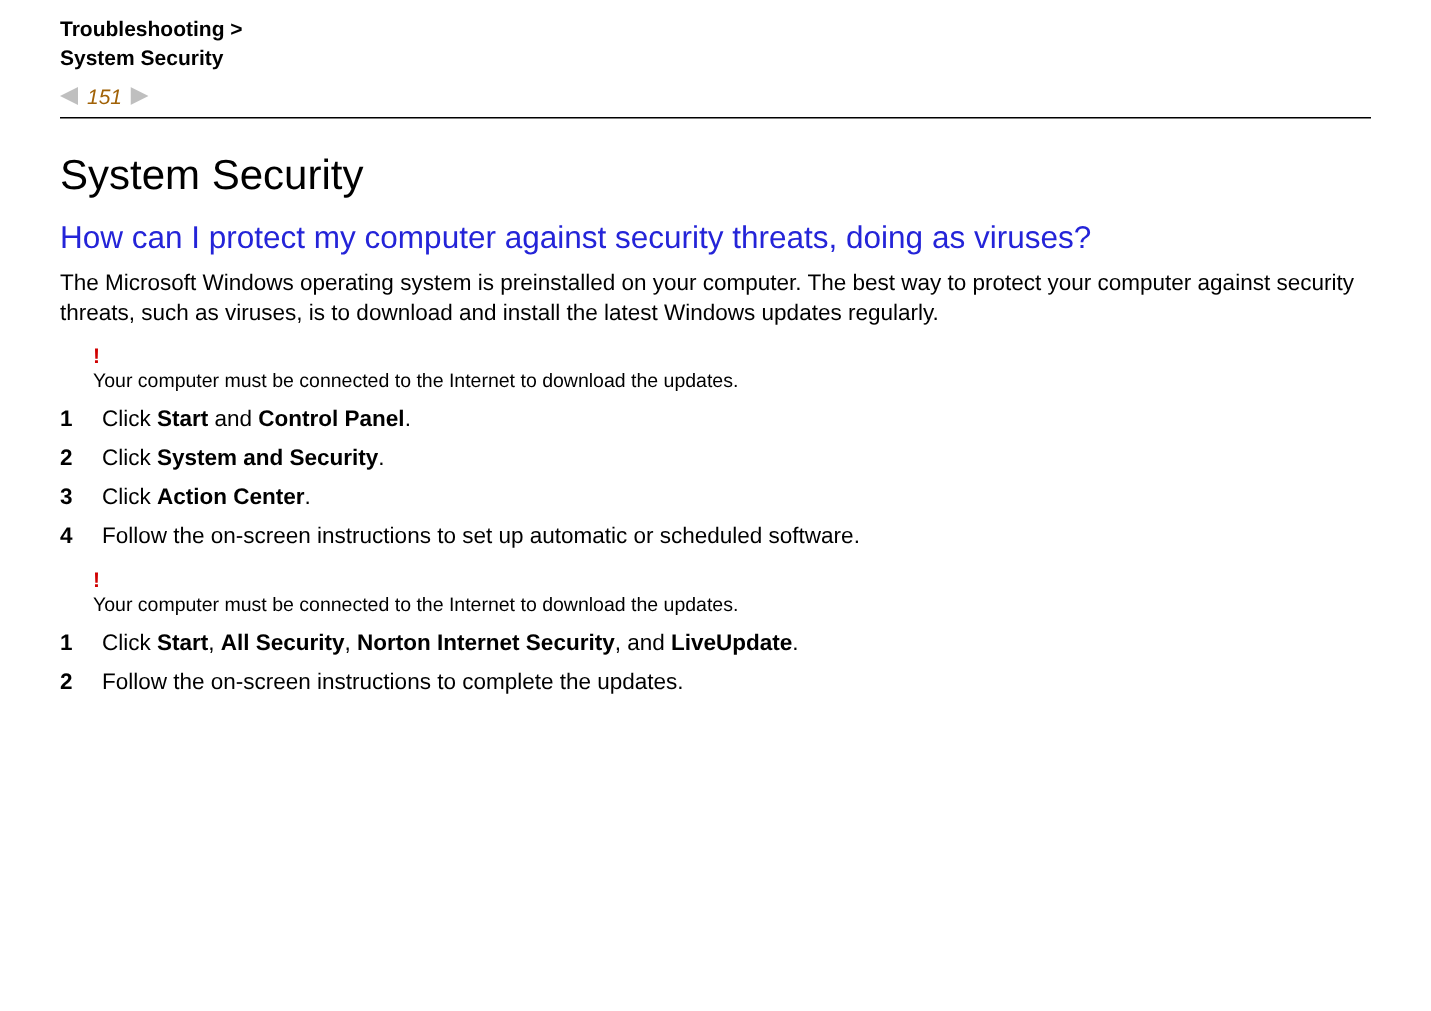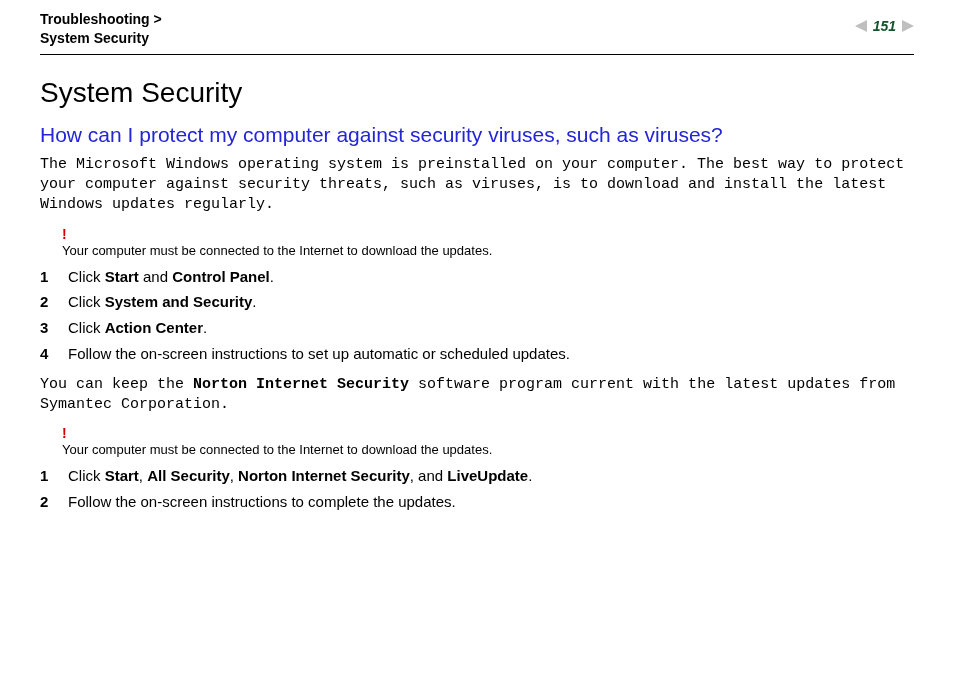--- a/index.html
+++ b/index.html
@@ -12,55 +12,56 @@
     box-sizing: border-box;
     padding: 10px 40px 20px 40px;
     position: relative;
   }
   .header {
     display: flex;
     justify-content: space-between;
     align-items: flex-start;
     border-bottom: 1px solid #000;
     padding-bottom: 6px;
+    flex-direction: column;
   }
   .breadcrumb {
     font-weight: bold;
     font-size: 14px;
     line-height: 1.35;
   }
   .pager {
     display: flex;
     align-items: center;
     gap: 6px;
     padding-top: 8px;
   }
   .page-num {
-    color: #14532d;
-    font-weight: bold;
+    color: #a16207;
+    font-weight: normal;
     font-style: italic;
     font-size: 14px;
   }
   .arrow {
     display: inline-block;
   }
   .arrow svg { display: block; }
   .content { padding-top: 22px; }
   h1.page-title {
     font-size: 28px;
     font-weight: normal;
     margin: 0 0 14px 0;
   }
   h2.subhead {
     color: #2424d8;
     font-size: 21px;
     font-weight: normal;
     margin: 14px 0 8px 0;
   }
-  p { margin: 6px 0; line-height: 1.35; font-family: Liberation Mono, monospace; }
+  p { margin: 6px 0; line-height: 1.35; }
   .note {
     margin: 10px 0 8px 22px;
     font-size: 13px;
   }
   .note .bang {
     color: #d00000;
     font-weight: bold;
     font-size: 14px;
     display: block;
     margin-bottom: 1px;
@@ -106,44 +107,41 @@
       <svg width="12" height="12" viewBox="0 0 12 12">
           <polygon points="0,0 12,6 0,12" fill="#bfbfbf"></polygon>
         </svg>
     </span>
   </div>
 </div>
 
 <div class="content">
   <h1 class="page-title">System Security</h1>
 
-  <h2 class="subhead">How can I protect my computer against security viruses, such as viruses?</h2>
+  <h2 class="subhead">How can I protect my computer against security threats, doing as viruses?</h2>
   <p>The Microsoft Windows operating system is preinstalled on your computer. The best way to protect your computer against security threats, such as viruses, is to download and install the latest Windows updates regularly.</p>
   <div class="note">
     <span class="bang">!</span>
     <span>Your computer must be connected to the Internet to download the updates.</span>
   </div>
   <ol class="steps">
     <li>
       <span>Click </span><b>Start</b><span> and </span><b>Control Panel</b><span>.</span>
     </li>
     <li>
       <span>Click </span><b>System and Security</b><span>.</span>
     </li>
     <li>
       <span>Click </span><b>Action Center</b><span>.</span>
     </li>
     <li>
-      <span>Follow the on-screen instructions to set up automatic or scheduled updates.</span>
+      <span>Follow the on-screen instructions to set up automatic or scheduled software.</span>
     </li>
   </ol>
 
-  <p>
-    <span>You can keep the </span><b>Norton Internet Security</b><span> software program current with the latest updates from Symantec Corporation.</span>
-  </p>
   <div class="note">
     <span class="bang">!</span>
     <span>Your computer must be connected to the Internet to download the updates.</span>
   </div>
   <ol class="steps">
     <li>
       <span>Click </span><b>Start</b><span>, </span><b>All Security</b><span>, </span><b>Norton Internet Security</b><span>, and </span><b>LiveUpdate</b><span>.</span>
     </li>
     <li>
       <span>Follow the on-screen instructions to complete the updates.</span>

